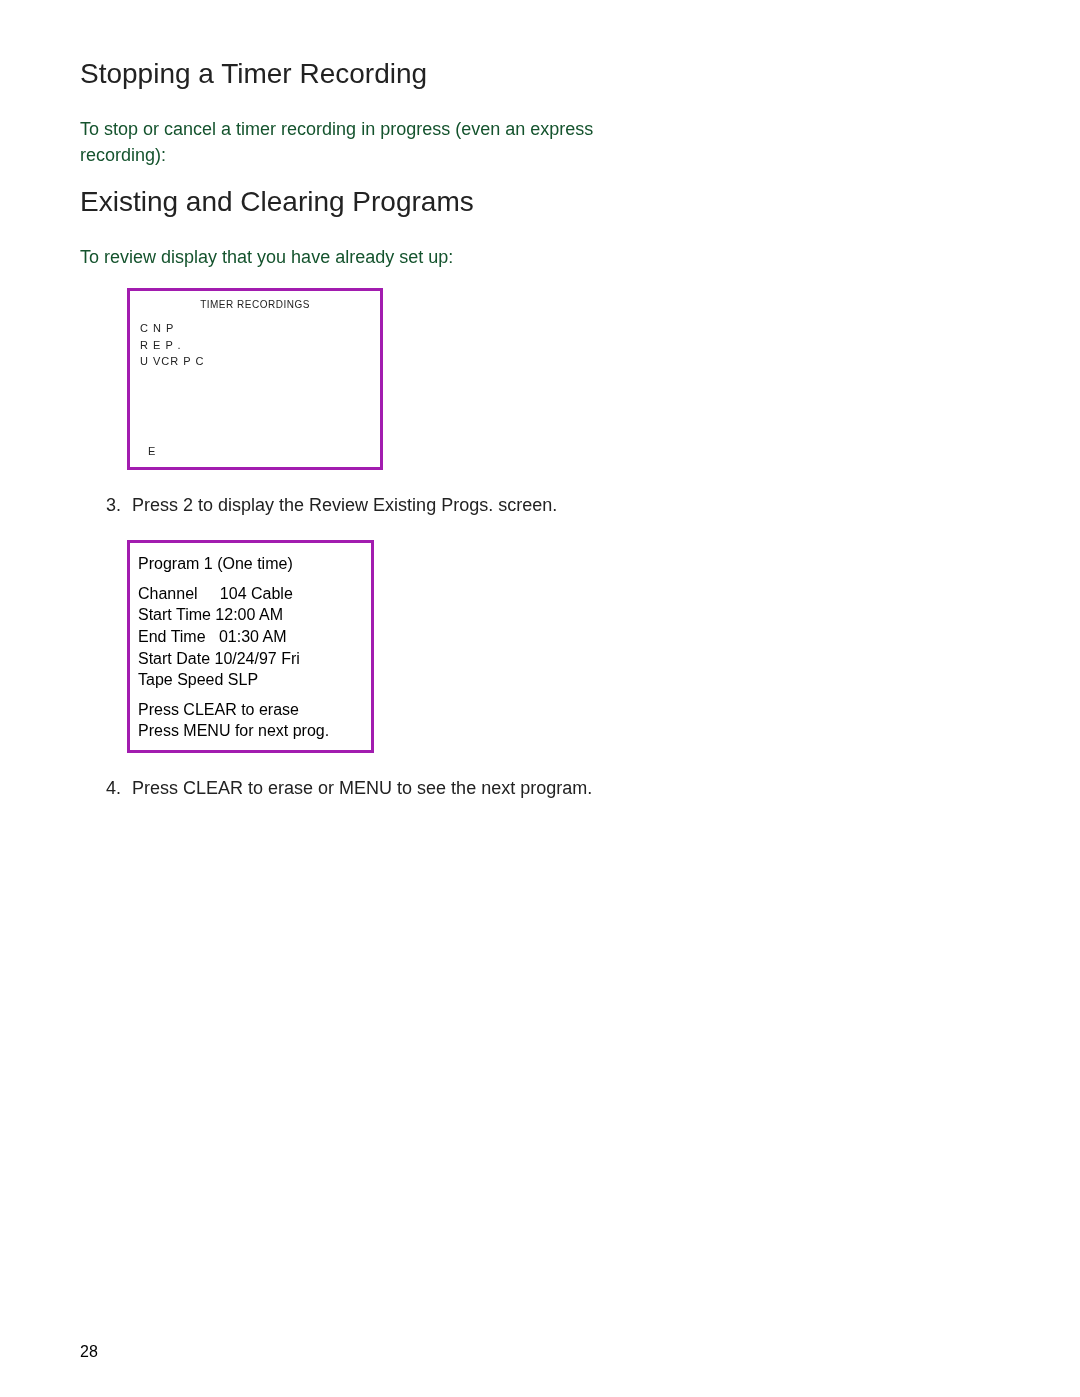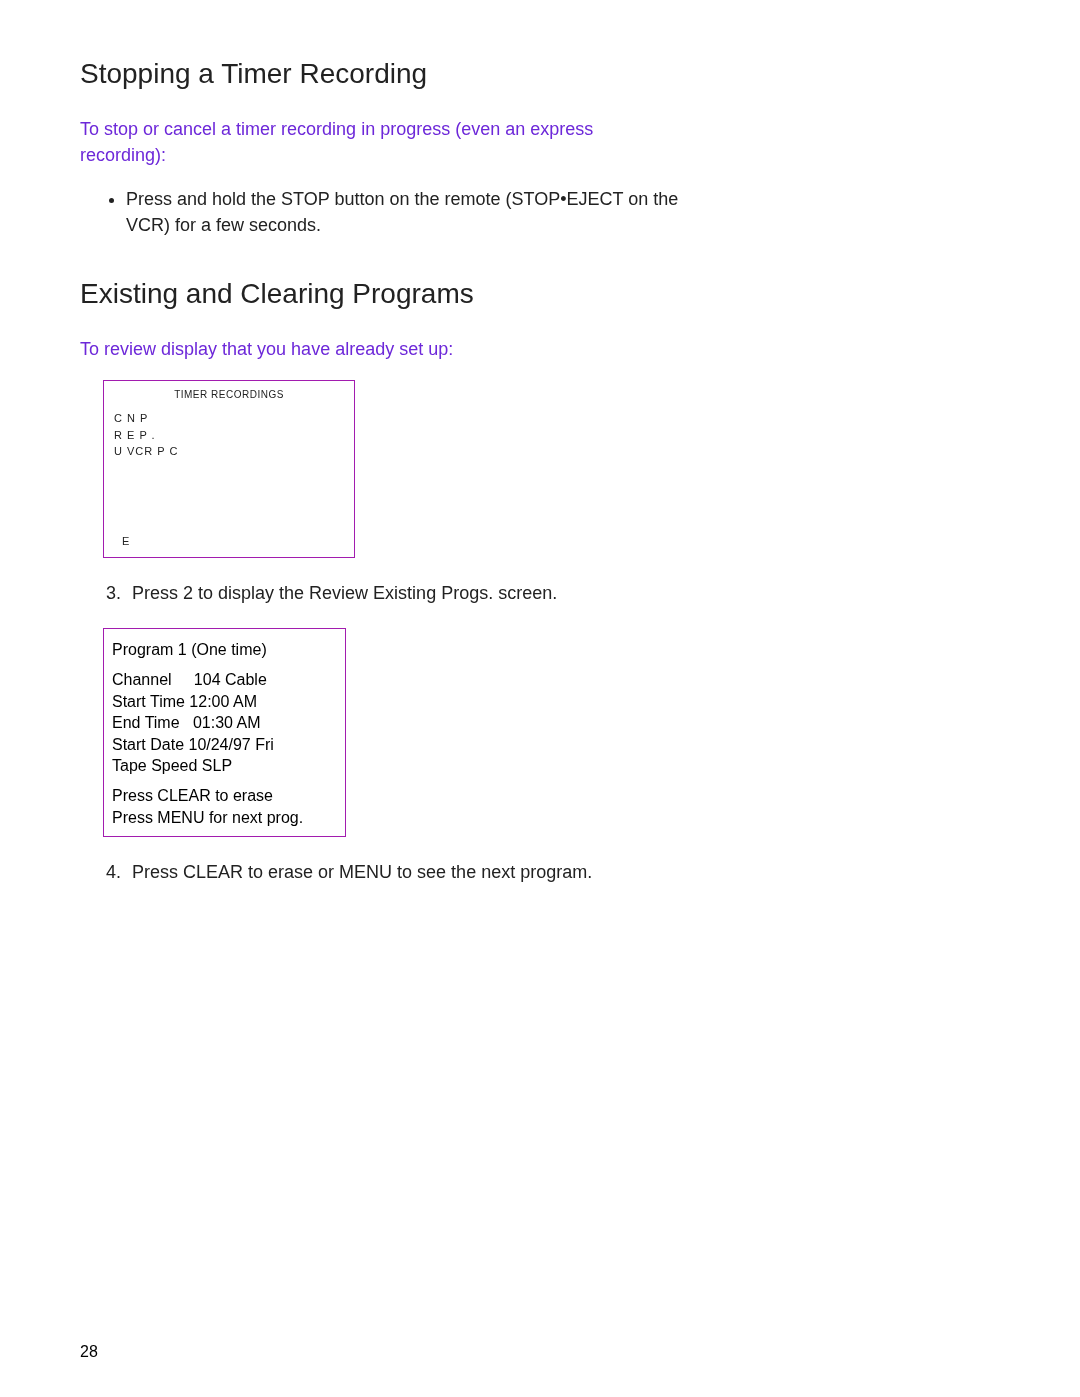--- a/index.html
+++ b/index.html
@@ -32,21 +32,21 @@
   h2.section-title{
     font-size:28px;
     font-weight:400;
     margin:0 0 26px 0;
     color:#222;
   }
   p.body-text{
     font-size:18px;
     line-height:1.45;
     margin:0 0 18px 0;
-    color:#6d28d9;
+    color:#14532d;
     max-width:590px;
   }
   ul.bullets{
     margin:0 0 40px 0;
     padding-left:46px;
     max-width:590px;
   }
   ul.bullets li{
     font-size:18px;
     line-height:1.45;
@@ -57,22 +57,22 @@
     padding-left:46px;
     max-width:590px;
   }
   ol.steps li{
     font-size:18px;
     line-height:1.55;
     color:#222;
     padding-left:6px;
   }
   .screen-box{
-    border:1px solid #a21caf;
-    margin:14px 0 22px 23px;
+    border:3px solid #a21caf;
+    margin:14px 0 22px 47px;
   }
   .screen-box.timer{
     width:230px;
     height:160px;
     padding:8px 10px;
     font-family:Arial,Helvetica,sans-serif;
     font-size:11px;
     color:#222;
     position:relative;
   }
@@ -111,23 +111,20 @@
 </head>
 <body>
 
 <div class="page">
 
 
   <h2 class="section-title">Stopping a Timer Recording</h2>
 
   <p class="body-text">To stop or cancel a timer recording in progress (even an express recording):</p>
 
-  <ul class="bullets">
-    <li>Press and hold the STOP button on the remote (STOP•EJECT on the VCR) for a few seconds.</li>
-  </ul>
 
   <h2 class="section-title">Existing and Clearing Programs</h2>
 
   <p class="body-text">To review display that you have already set up:</p>
 
 
   <div class="screen-box timer">
     <div class="timer-title">TIMER RECORDINGS</div>
     <div class="timer-line">C        N    P</div>
     <div class="timer-line">R         E         P      .</div>

